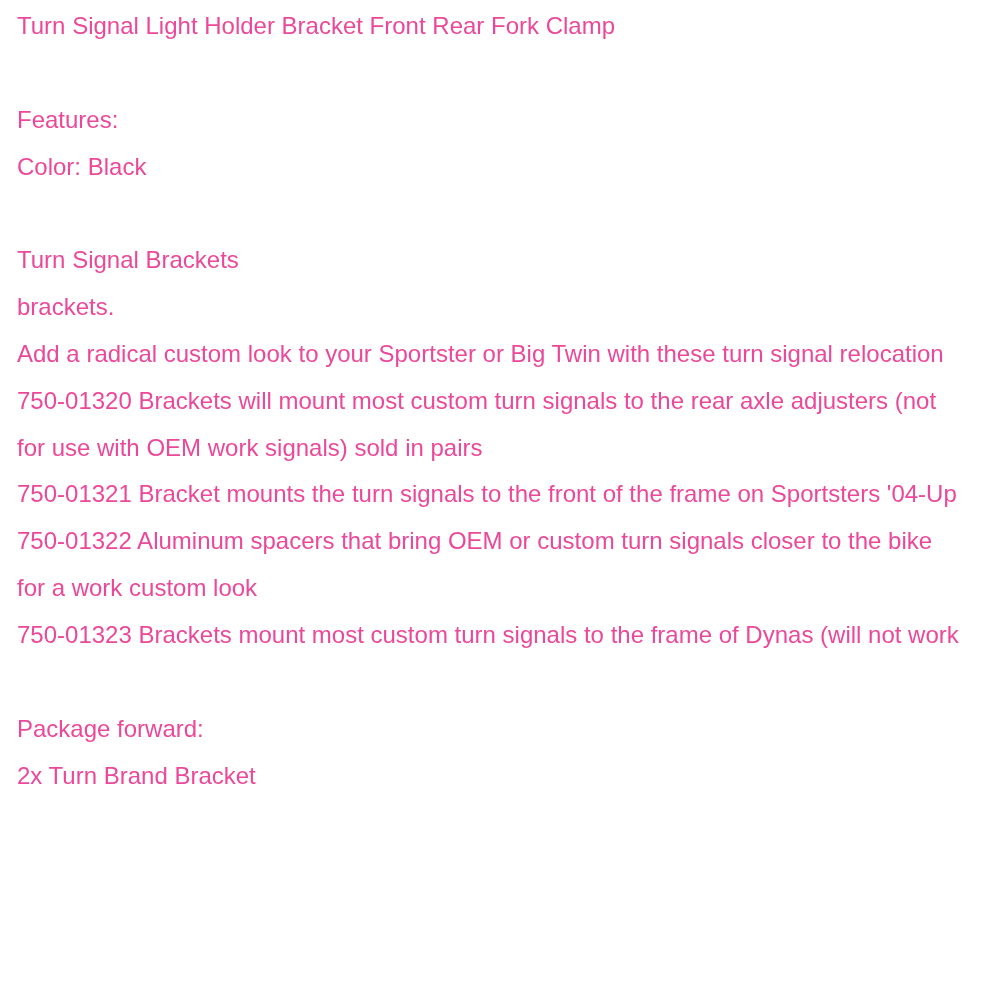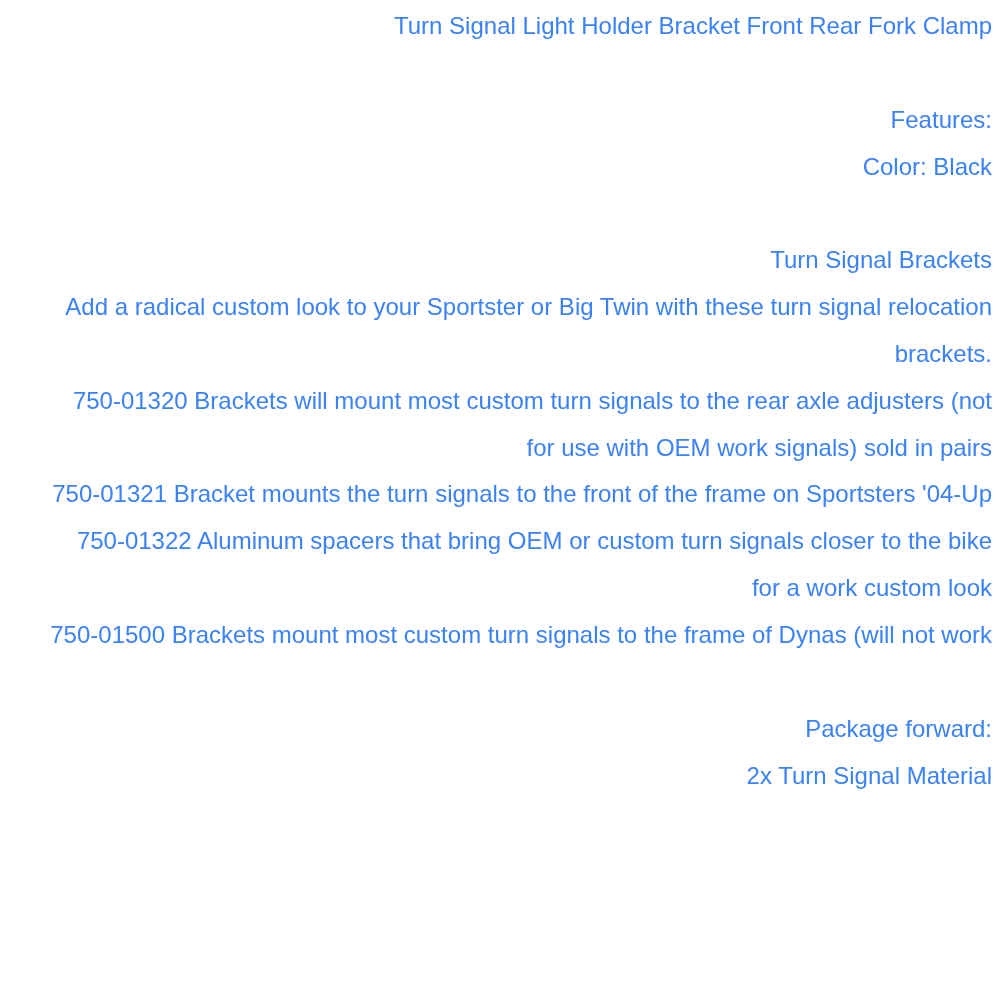--- a/index.html
+++ b/index.html
@@ -25,45 +25,45 @@
   }
   .line {
     height: 46.85px;
     white-space: nowrap;
     overflow: visible;
   }
 </style>
 </head>
 <body style="background: rgb(255, 255, 255);">
 
-<div class="doc" style="color: #3b82f6; text-align: right;">
+<div class="doc" style="color: #ec4899;">
 
   <div class="line">Turn Signal Light Holder Bracket Front Rear Fork Clamp</div>
 
   <div class="line"></div>
 
   <section>
     <div class="line">Features:</div>
     <div class="line">Color: Black</div>
   </section>
 
   <div class="line"></div>
 
   <section>
     <div class="line">Turn Signal Brackets</div>
+    <div class="line">brackets.</div>
     <div class="line">Add a radical custom look to your Sportster or Big Twin with these turn signal relocation</div>
-    <div class="line">brackets.</div>
     <div class="line">750-01320 Brackets will mount most custom turn signals to the rear axle adjusters (not</div>
     <div class="line">for use with OEM work signals) sold in pairs</div>
     <div class="line">750-01321 Bracket mounts the turn signals to the front of the frame on Sportsters '04-Up</div>
     <div class="line">750-01322 Aluminum spacers that bring OEM or custom turn signals closer to the bike</div>
     <div class="line">for a work custom look</div>
-    <div class="line">750-01500 Brackets mount most custom turn signals to the frame of Dynas (will not work</div>
+    <div class="line">750-01323 Brackets mount most custom turn signals to the frame of Dynas (will not work</div>
   </section>
 
   <div class="line"></div>
 
   <section>
     <div class="line">Package forward:</div>
-    <div class="line">2x Turn Signal Material</div>
+    <div class="line">2x Turn Brand Bracket</div>
   </section>
 
 </div>
 
 </body></html>

